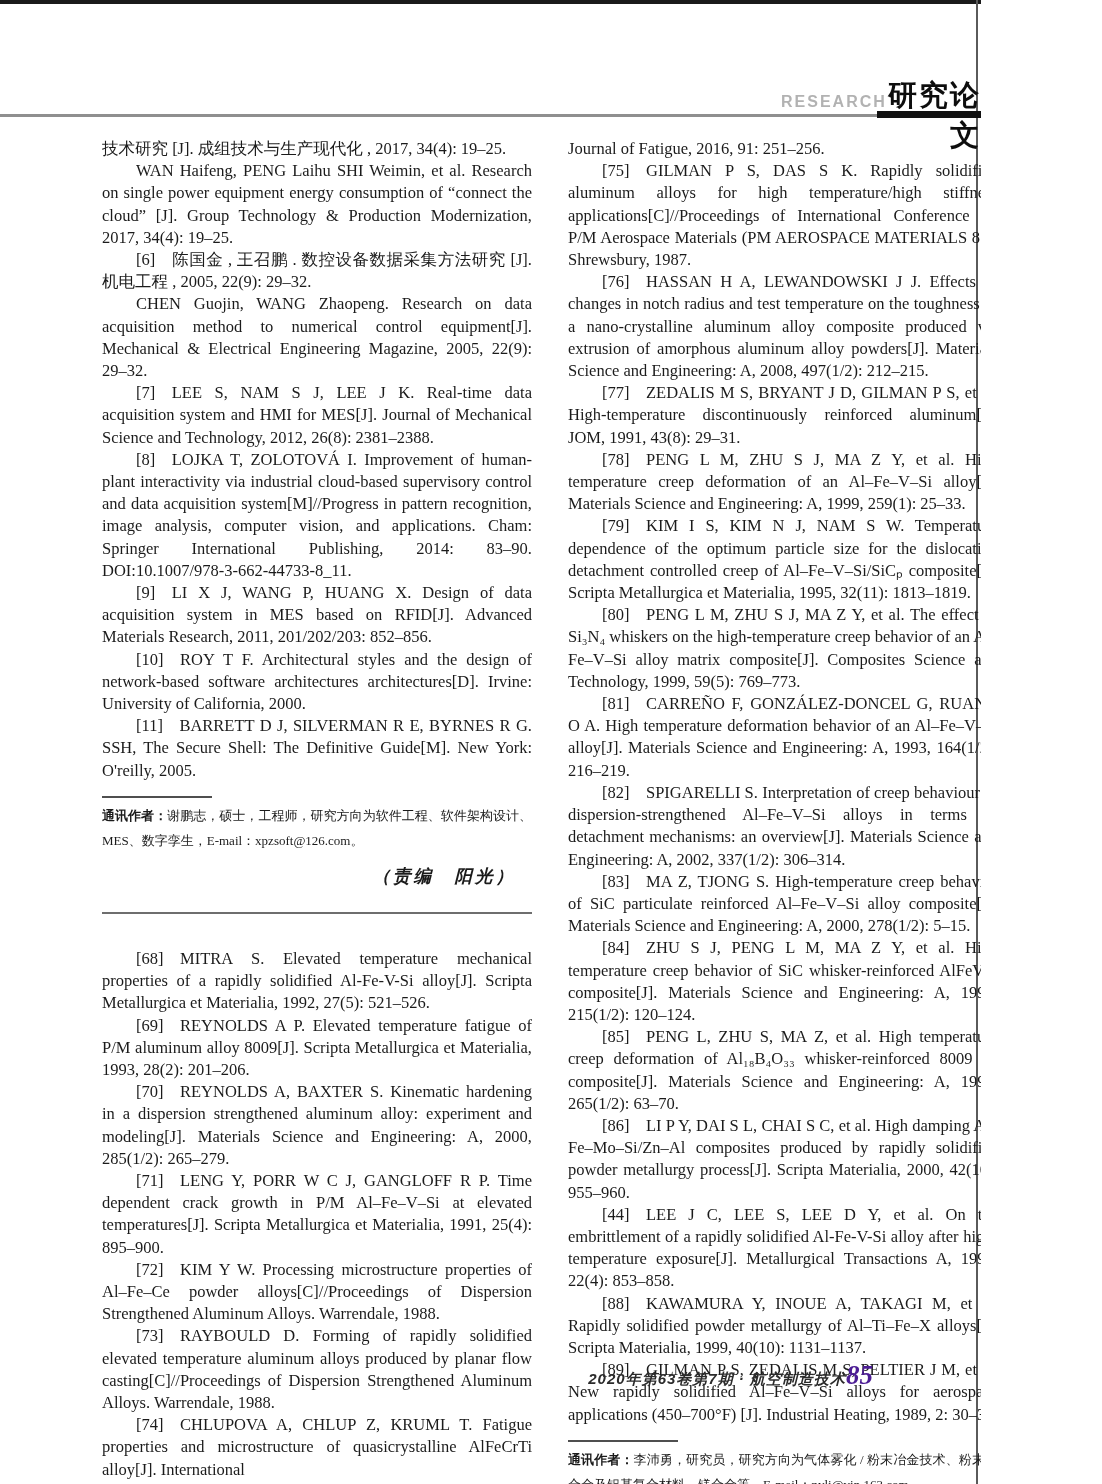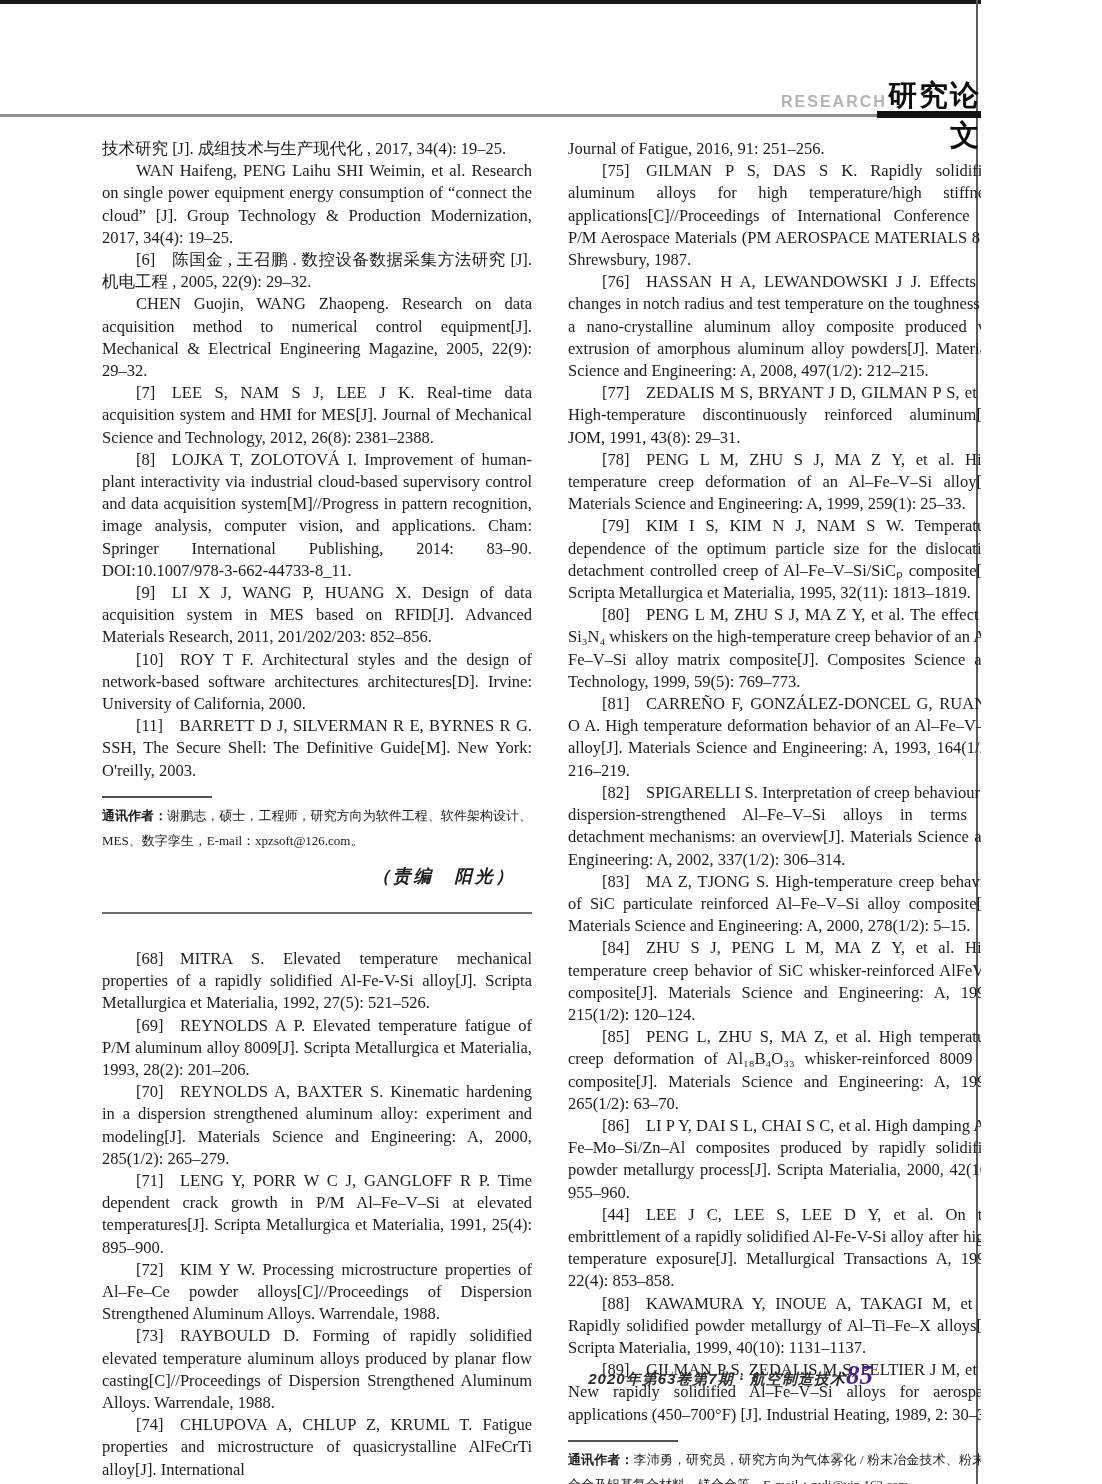--- a/index.html
+++ b/index.html
@@ -64,21 +64,21 @@
   <div class="col col-left">
     <div class="refs-top">
         <p class="ref">技术研究 [J]. 成组技术与生产现代化 , 2017, 34(4): 19–25.</p>
         <p class="ref indent">WAN Haifeng, PENG Laihu SHI Weimin, et al. Research on single power equipment energy consumption of “connect the cloud” [J]. Group Technology &amp; Production Modernization, 2017, 34(4): 19–25.</p>
         <p class="ref indent">[6] 陈国金 , 王召鹏 . 数控设备数据采集方法研究 [J]. 机电工程 , 2005, 22(9): 29–32.</p>
         <p class="ref indent">CHEN Guojin, WANG Zhaopeng. Research on data acquisition method to numerical control equipment[J]. Mechanical &amp; Electrical Engineering Magazine, 2005, 22(9): 29–32.</p>
         <p class="ref indent">[7] LEE S, NAM S J, LEE J K. Real-time data acquisition system and HMI for MES[J]. Journal of Mechanical Science and Technology, 2012, 26(8): 2381–2388.</p>
         <p class="ref indent">[8] LOJKA T, ZOLOTOVÁ I. Improvement of human-plant interactivity via industrial cloud-based supervisory control and data acquisition system[M]//Progress in pattern recognition, image analysis, computer vision, and applications. Cham: Springer International Publishing, 2014: 83–90. DOI:10.1007/978-3-662-44733-8_11.</p>
         <p class="ref indent">[9] LI X J, WANG P, HUANG X. Design of data acquisition system in MES based on RFID[J]. Advanced Materials Research, 2011, 201/202/203: 852–856.</p>
         <p class="ref indent">[10] ROY T F. Architectural styles and the design of network-based software architectures architectures[D]. Irvine: University of California, 2000.</p>
-        <p class="ref indent">[11] BARRETT D J, SILVERMAN R E, BYRNES R G. SSH, The Secure Shell: The Definitive Guide[M]. New York: O'reilly, 2003.</p>
+        <p class="ref indent">[11] BARRETT D J, SILVERMAN R E, BYRNES R G. SSH, The Secure Shell: The Definitive Guide[M]. New York: O'reilly, 2005.</p>
       </div>
 
     <div class="note-rule"></div>
     <p class="author-note"><span class="label">通讯作者：</span><span>谢鹏志，硕士，工程师，研究方向为软件工程、软件架构设计、MES、数字孪生，E-mail：xpzsoft@126.com。</span></p>
     <p class="editor-note">（责编　阳光）</p>
 
     <div class="section-rule"></div>
 
     <div class="refs-bottom">
         <p class="ref indent">[68] MITRA S. Elevated temperature mechanical properties of a rapidly solidified Al-Fe-V-Si alloy[J]. Scripta Metallurgica et Materialia, 1992, 27(5): 521–526.</p>

